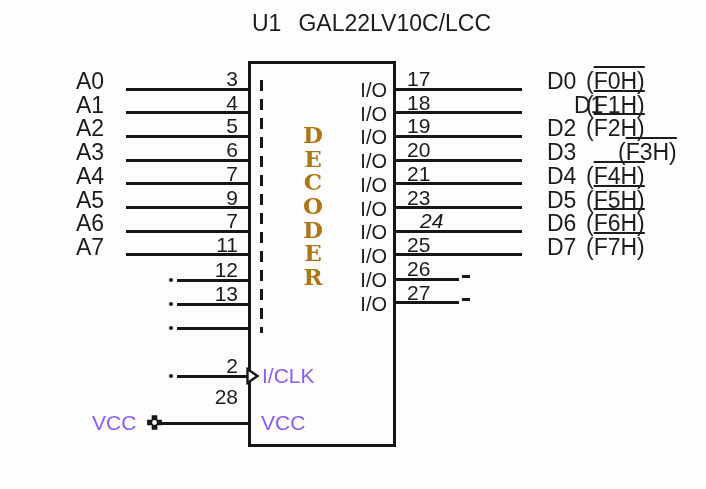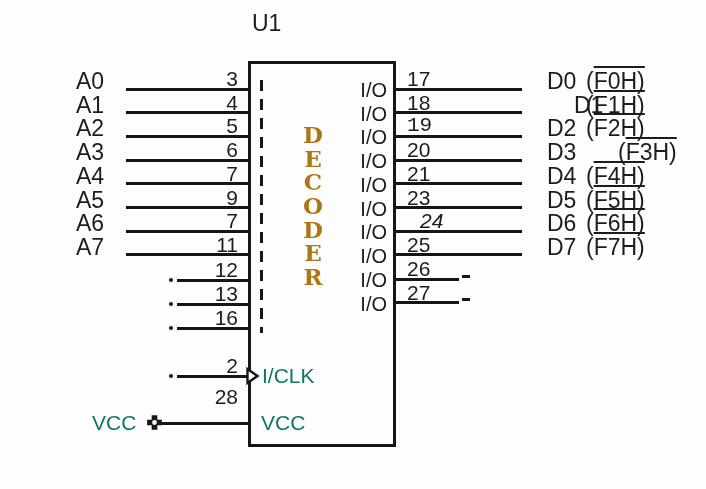--- a/index.html
+++ b/index.html
@@ -12,33 +12,34 @@
   .dashline{position:absolute;left:260px;top:80px;width:3px;height:253px;
             background:repeating-linear-gradient(180deg,#161616 0 11px,transparent 11px 19px);}
   .decoder{position:absolute;left:293px;top:123px;width:40px;}
   .dletter{height:23.7px;line-height:23.7px;text-align:center;
            font-family:"DejaVu Serif",serif;font-weight:bold;font-size:23px;}
   .wire{position:absolute;height:3px;background:#161616;}
   .pin-num{position:absolute;font-size:21px;line-height:21px;white-space:nowrap;color:#1c1c1c;}
   .pin-num.left{width:88px;text-align:right;}
   .lbl{position:absolute;font-size:23px;line-height:22px;white-space:nowrap;color:#1c1c1c;}
   .io{position:absolute;left:330px;width:57px;text-align:right;font-size:20px;line-height:22px;color:#1c1c1c;}
-  .port{position:absolute;font-size:21px;line-height:22px;white-space:nowrap;color:#0f766e;}
+  .port{position:absolute;font-size:21px;line-height:22px;white-space:nowrap;color:#8b5cf6;}
   .nc-dot{position:absolute;width:4px;height:4px;border-radius:50%;background:#161616;}
   .nc-dash{position:absolute;width:8px;height:3px;background:#161616;}
   .ov{text-decoration:overline;text-decoration-thickness:2.4px;}
   svg{position:absolute;overflow:visible;}
 </style>
 </head>
 <body>
 
 <div class="canvas" id="canvas">
 
   <div class="title">
     <span>U1</span>
+    <span>GAL22LV10C/LCC</span>
   </div>
 
   <div class="chip"></div>
 
   <div class="dashline"></div>
 
   <div class="decoder" id="decoder" style="color: rgb(172, 118, 20);">
       <div class="dletter">D</div>
       <div class="dletter">E</div>
       <div class="dletter">C</div>
@@ -84,38 +85,37 @@
     <div class="wire" style="left: 126px; width: 122px; top: 253.4px;"></div>
     <div class="pin-num left" style="left: 150px; top: 233.9px;">11</div>
     <div class="nc-dot" style="left: 168.5px; top: 278px;"></div>
     <div class="wire" style="left: 177px; width: 71px; top: 278.5px;"></div>
     <div class="pin-num left" style="left: 150px; top: 259px;">12</div>
     <div class="nc-dot" style="left: 168.5px; top: 302px;"></div>
     <div class="wire" style="left: 177px; width: 71px; top: 302.5px;"></div>
     <div class="pin-num left" style="left: 150px; top: 283px;">13</div>
     <div class="nc-dot" style="left: 168.5px; top: 326px;"></div>
     <div class="wire" style="left: 177px; width: 71px; top: 326.5px;"></div>
-    <div class="pin-num left" style="left: 150px; top: 307px;">16</div>
     <div class="nc-dot" style="left: 168.5px; top: 374px;"></div>
     <div class="wire" style="left: 177px; width: 71px; top: 374.5px;"></div>
     <div class="pin-num left" style="left: 150px; top: 355px;">2</div>
     <div class="wire" style="left: 161px; width: 87px; top: 421.5px;"></div>
     <div class="pin-num left" style="left: 150px; top: 386px;">28</div>
     <div class="io" style="top: 79px;">I/O</div>
     <div class="pin-num" style="left: 407px; top: 68px;">17</div>
     <div class="wire" style="left: 396px; width: 126px; top: 87.5px;"></div>
     <div class="lbl" style="left: 547px; top: 70px;">D0</div>
     <div class="lbl" style="left: 586px; top: 70px;">(<span class="ov">F0H)</span></div>
     <div class="io" style="top: 102.7px;">I/O</div>
     <div class="pin-num" style="left: 407px; top: 91.7px;">18</div>
     <div class="wire" style="left: 396px; width: 126px; top: 111.2px;"></div>
     <div class="lbl" style="left: 560px; top: 93.7px; margin-left: 14px;">D1</div>
     <div class="lbl" style="left: 586px; top: 93.7px;">(<span class="ov">F1H)</span></div>
     <div class="io" style="top: 126.4px;">I/O</div>
-    <div class="pin-num" style="left: 407px; top: 115.4px; font-family: Liberation Mono, monospace;">19</div>
+    <div class="pin-num" style="left: 407px; top: 115.4px;">19</div>
     <div class="wire" style="left: 396px; width: 126px; top: 134.9px;"></div>
     <div class="lbl" style="left: 547px; top: 117.4px;">D2</div>
     <div class="lbl" style="left: 586px; top: 117.4px;">(<span class="ov">F2H)</span></div>
     <div class="io" style="top: 150.1px;">I/O</div>
     <div class="pin-num" style="left: 407px; top: 139.1px;">20</div>
     <div class="wire" style="left: 396px; width: 126px; top: 158.6px;"></div>
     <div class="lbl" style="left: 547px; top: 141.1px;">D3</div>
     <div class="lbl" style="left: 586px; top: 141.1px; margin-left: 32px;">(<span class="ov">F3H)</span></div>
     <div class="io" style="top: 173.8px;">I/O</div>
     <div class="pin-num" style="left: 407px; top: 162.8px;">21</div>

